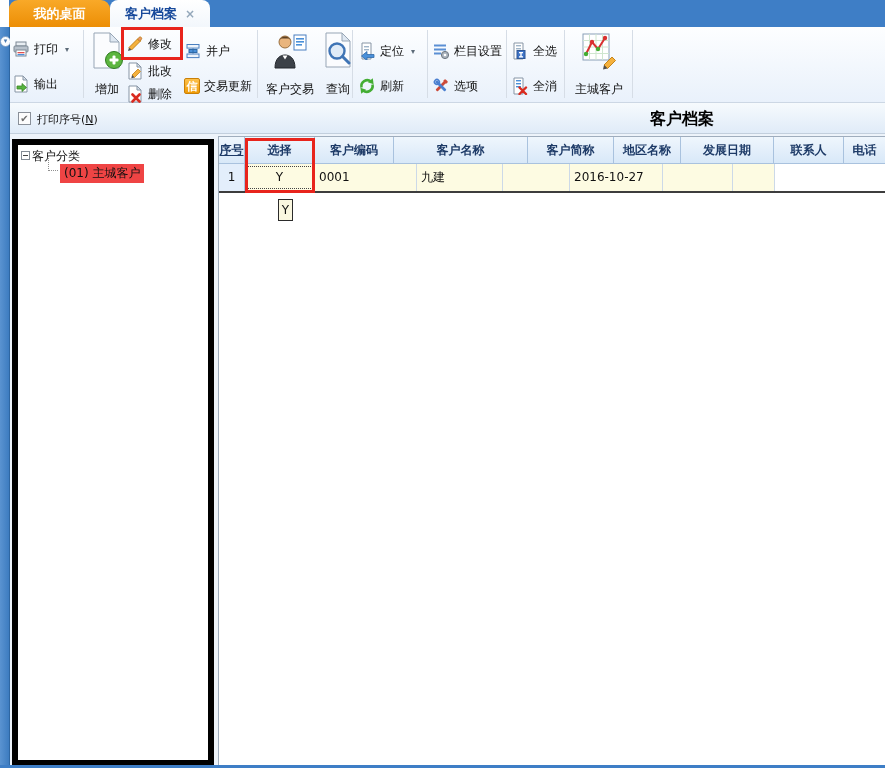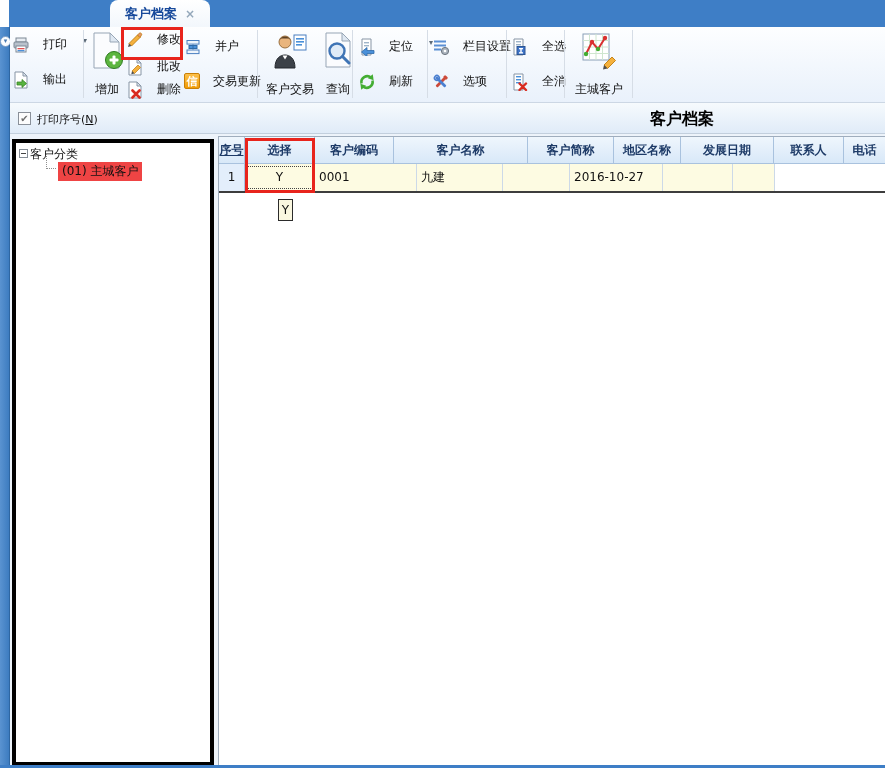--- a/index.html
+++ b/index.html
@@ -14,36 +14,36 @@
   .tab-active { left:110px; width:100px; background:linear-gradient(#ffffff,#f2f7fc); color:#17499b; border-radius:8px 8px 0 0; }
   .tab-close { color:#93a7ba; font-weight:bold; margin-left:8px; font-size:12px; }
 
   
   .left-strip { position:absolute; left:0; top:27px; width:10px; height:738px; background:linear-gradient(to right,#5a93d1,#3d7cc0); border-right:1px solid #2e66a2; }
   .strip-chevron { position:absolute; left:0px; top:9px; width:11px; height:11px; border-radius:50%; background:#fbfdff; border:1px solid #7a9cc6; color:#4a7ab2; font-size:7px; line-height:9px; text-align:center; }
 
   
   .toolbar { position:absolute; left:10px; top:27px; width:875px; height:76px; background:linear-gradient(#fdfeff,#e9f1fb); border-bottom:1px solid #ccd7e4; }
   .tb-sep { position:absolute; top:3px; width:1px; height:68px; background:#d6dde6; }
-  .tb-btn { position:absolute; display:flex; align-items:flex-start; gap:13px; height:26px; white-space:nowrap; cursor:default; }
+  .tb-btn { position:absolute; display:flex; align-items:center; gap:4px; height:26px; white-space:nowrap; cursor:default; }
   .tb-btn svg { flex:none; }
   .tb-big { position:absolute; display:flex; flex-direction:column; align-items:center; justify-content:space-between; padding:2px 0 3px 0; cursor:default;gap:8px; }
   .tb-caret { font-size:8px; color:#5c6a78; margin-left:3px; }
   .xin { width:16px; height:16px; background:linear-gradient(#fdc04a,#f09c07); border:1px solid #c97f06; border-radius:2px; color:#fff; font-weight:bold; font-size:11px; line-height:15px; text-align:center; }
   .redbox { position:absolute; border:3px solid #e8241c; background:transparent; z-index:30; }
 
   
   .subheader { position:absolute; left:10px; top:103px; width:875px; height:31px; background:linear-gradient(#f6fafd,#e0ebf8); border-bottom:1px solid #c2cfdd; }
   .chk { position:absolute; left:8px; top:9px; width:13px; height:13px; background:#fcfcfc; border:1px solid #8a9099; color:#6e6e6e; font-size:10px; line-height:11px; text-align:center; }
   .chk-label { position:absolute; left:27px; top:9px; font-size:11px; color:#111; }
   .hotkey { text-decoration:underline; }
   .page-title { position:absolute; left:640px; top:6px; font-size:16px; font-weight:bold; color:#000; }
 
   
-  .tree-panel { position:absolute; left:12px; top:139px; width:202px; height:627px; background:#fff; border:4px solid #000000; }
+  .tree-panel { position:absolute; left:12px; top:139px; width:202px; height:627px; background:#fff; border:6px solid #000000; }
   .tree-root { position:absolute; left:14px; top:3px; font-size:12px; }
   .expand-box { position:absolute; left:3px; top:6px; width:9px; height:9px; border:1px solid #848c95; background:#fff; }
   .expand-box::after { content:""; position:absolute; left:1px; top:3px; width:5px; height:1px; background:#444; }
   .tree-connector { position:absolute; left:30px; top:10px; width:10px; height:16px; border-left:1px dotted #8f8f8f; border-bottom:1px dotted #8f8f8f; }
   .tree-child { position:absolute; left:42px; top:19px; background:#ef4444; padding:1px 4px; font-size:12px; }
 
   
   .grid-panel { position:absolute; left:218px; top:136px; width:667px; height:630px; background:#fff; border:1px solid #9fadbd; border-right:none; }
   .grid-header { position:absolute; left:0; top:0; display:flex; height:27px; }
   .hcell { height:27px; line-height:26px; text-align:center; background:linear-gradient(#eff6fd,#d8e8f8); border-right:1px solid #a9c2de; border-bottom:1px solid #a9c2de; font-weight:bold; color:#1d3a67; font-size:12px; overflow:hidden; white-space:nowrap; flex:none; }
@@ -57,20 +57,23 @@
   
   .cell-tooltip { position:absolute; left:278px; top:199px; width:15px; height:22px; background:#faf7e0; border:1px solid #2b2b2b; text-align:center; line-height:20px; font-size:12px; z-index:40; }
 
   .bottom-line { position:absolute; left:0; top:765px; width:885px; height:3px; background:#3e7ec6; }
 </style>
 </head>
 <body>
 
 <div class="tabbar">
   <div class="tabbar-white-corner"></div>
+  <div class="tab tab-orange">
+    <span>我的桌面</span>
+  </div>
   <div class="tab tab-active">
     <span>客户档案</span><span class="tab-close">×</span>
   </div>
 </div>
 
 <div class="left-strip">
   <div class="strip-chevron">▾</div>
 </div>
 
 <div class="toolbar">

